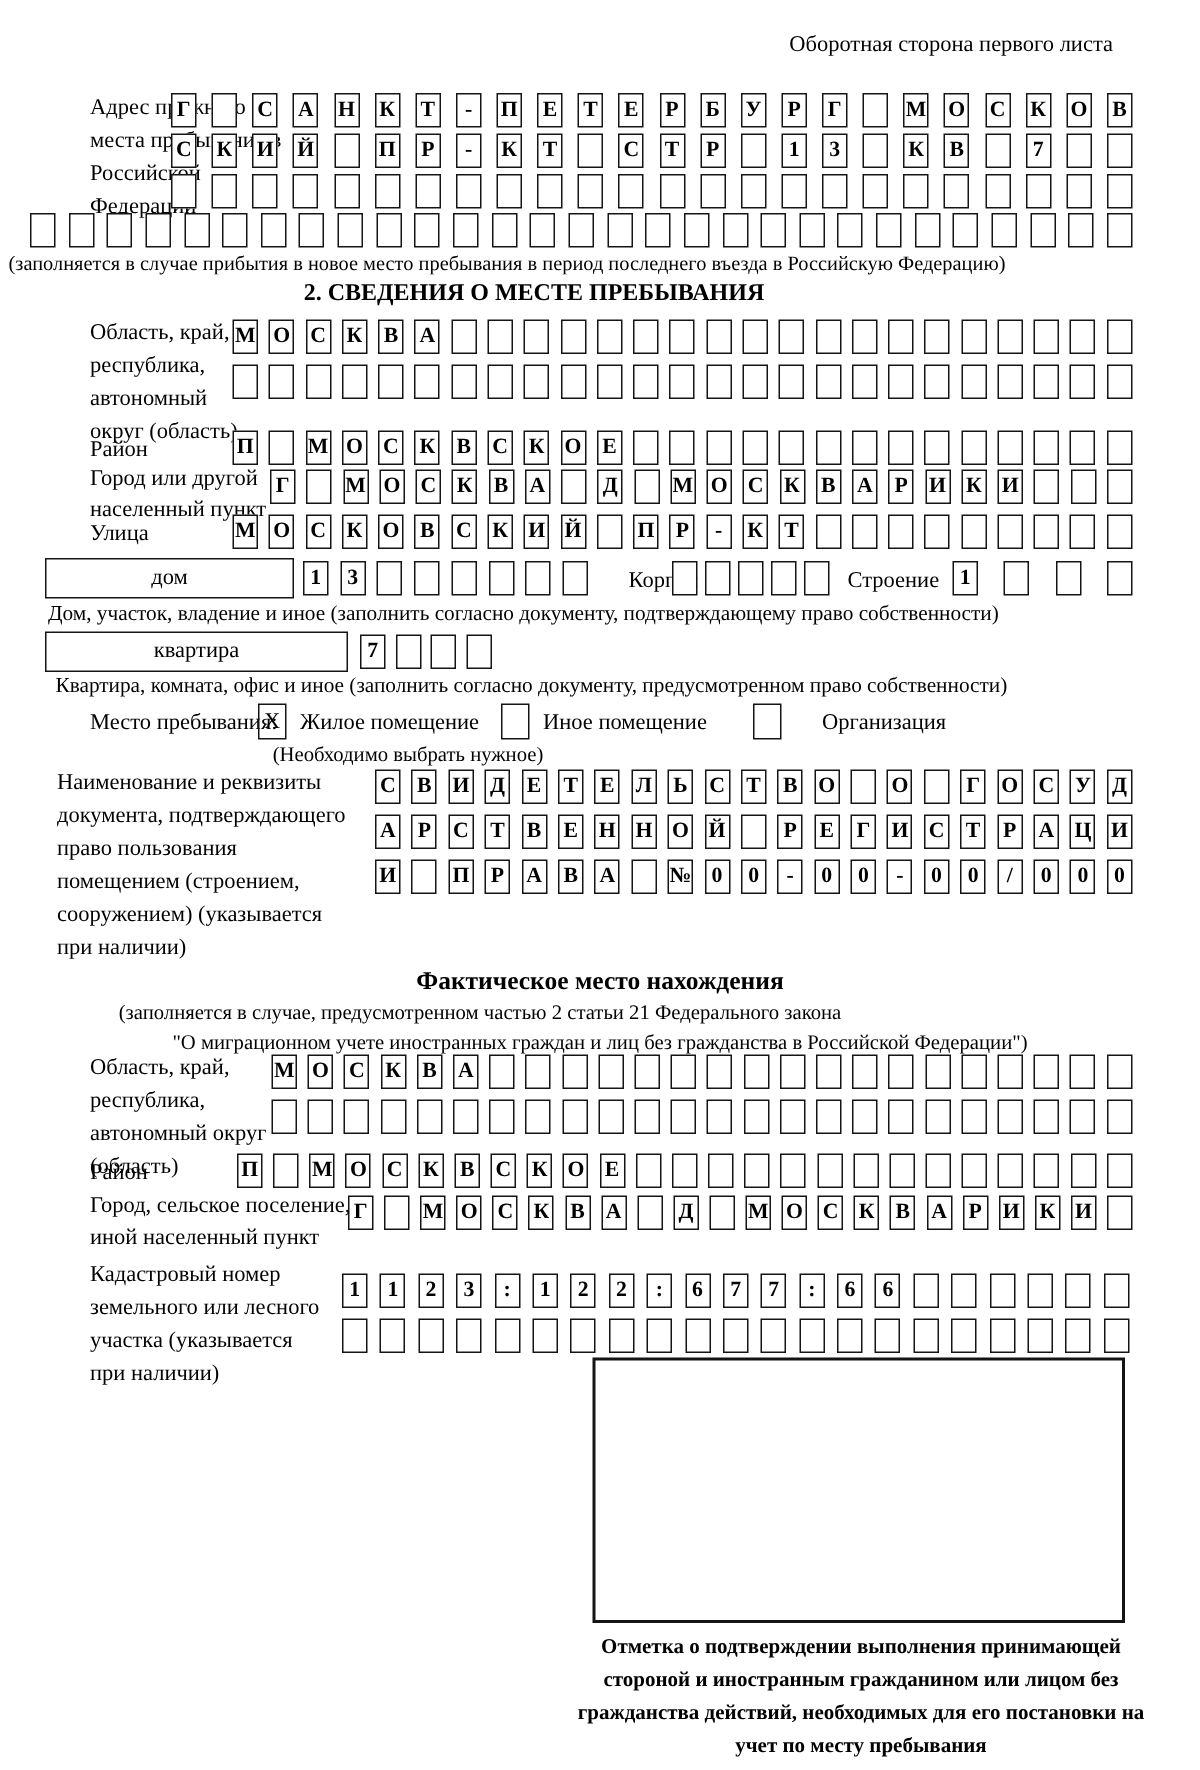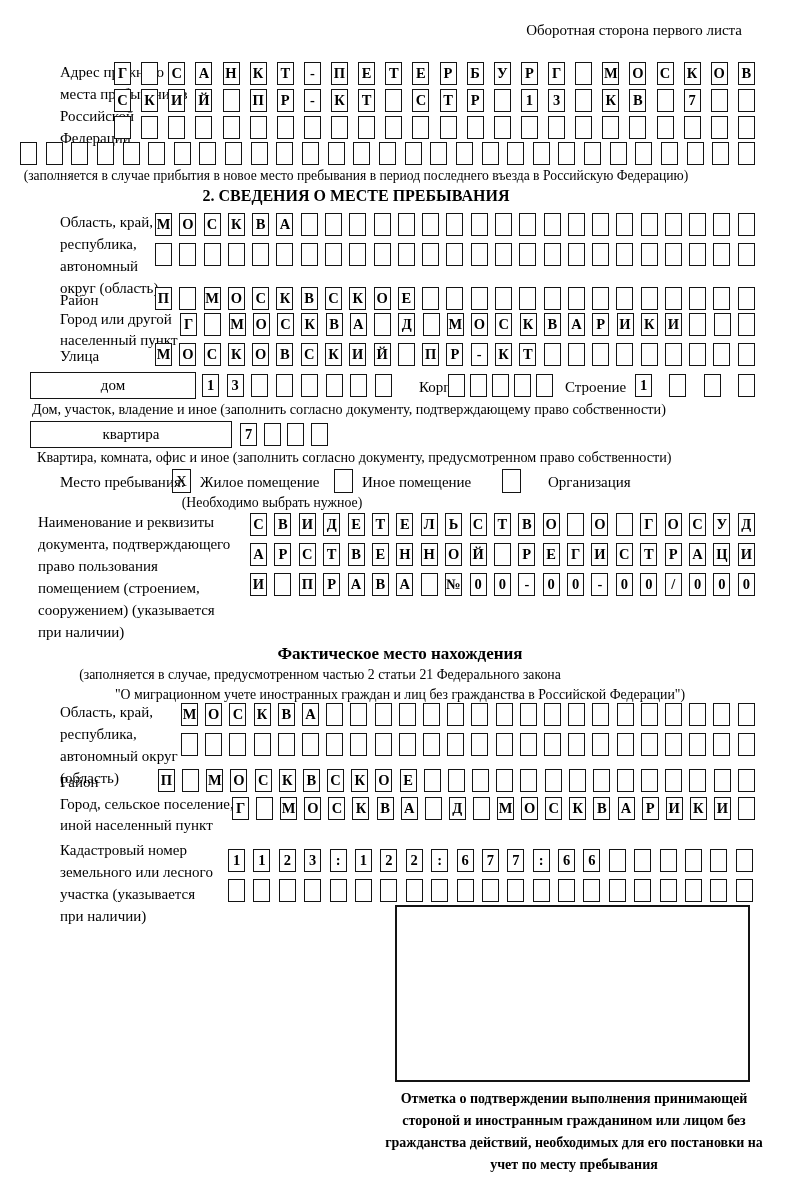--- a/index.html
+++ b/index.html
@@ -130,21 +130,21 @@
       <span class="cell"></span>
       <span class="cell"></span>
       <span class="cell"></span>
       <span class="cell"></span>
       <span class="cell"></span>
       <span class="cell"></span>
       <span class="cell"></span>
       <span class="cell"></span>
       <span class="cell"></span>
     </div>
-  <div class="abs caption center" style="top:168px;left:0;width:676px;margin-left:18px;">(заполняется в случае прибытия в новое место пребывания в период последнего въезда в Российскую Федерацию)</div>
+  <div class="abs caption center" style="top:168px;left:0;width:676px;">(заполняется в случае прибытия в новое место пребывания в период последнего въезда в Российскую Федерацию)</div>
 
   <div class="abs center bold" style="top:187px;left:0;width:712px;font-size:16px;">2. СВЕДЕНИЯ О МЕСТЕ ПРЕБЫВАНИЯ</div>
 
   <div class="abs lbl" style="top:211px;left:60px;width:110px;">Область, край, республика, автономный округ (область)</div>
   <div class="abs cells" style="top:213px;left:155px;width:600px;">
       <span class="cell">М</span>
       <span class="cell">О</span>
       <span class="cell">С</span>
       <span class="cell">К</span>
       <span class="cell">В</span>

